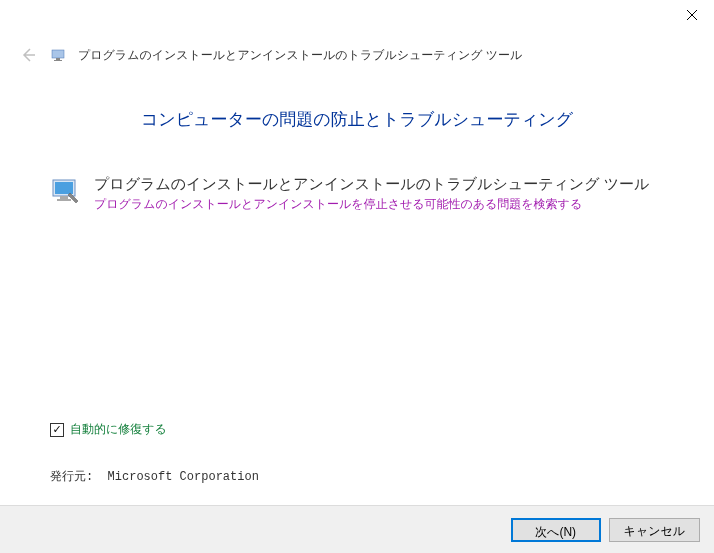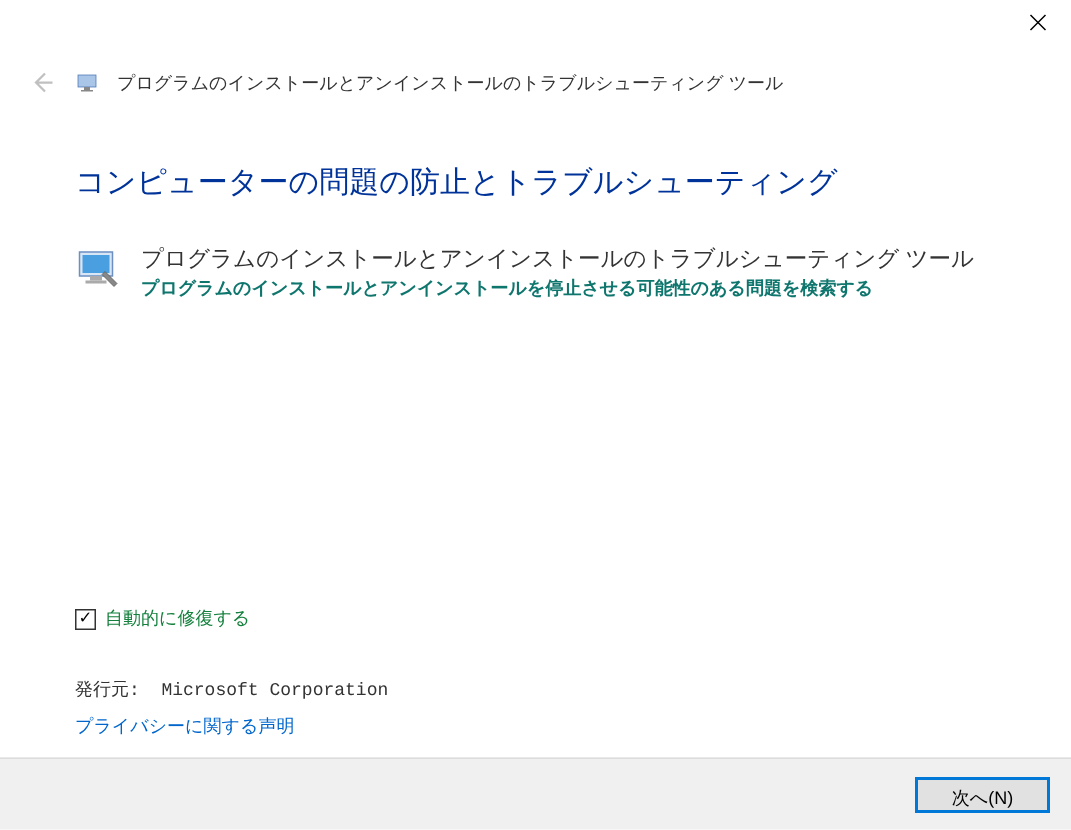--- a/index.html
+++ b/index.html
@@ -53,43 +53,43 @@
       color: #333;
     }
     .content {
       position: absolute;
       top: 108px;
       left: 50px;
       right: 50px;
     }
     .main-heading {
       color: #003399;
-      font-size: 20px;
+      font-size: 17px;
       font-weight: normal;
-      margin-bottom: 28px;
+      margin-bottom: 44px;
+      text-align: center;
     }
     .tool-block {
       display: flex;
       gap: 12px;
       align-items: flex-start;
     }
     .tool-icon {
       width: 32px;
       height: 32px;
       flex-shrink: 0;
     }
     .tool-title {
       font-size: 15px;
       color: #333;
       margin-bottom: 2px;
     }
     .tool-desc {
       font-size: 12px;
-      color: #0f766e;
-      font-weight: bold;
+      color: #a21caf;
     }
     .bottom-block {
       position: absolute;
       bottom: 60px;
       left: 50px;
       right: 50px;
     }
     .checkbox-row {
       display: flex;
       align-items: center;
@@ -198,18 +198,18 @@
 </div>
 
 <div class="bottom-block">
   <div class="checkbox-row">
     <div class="checkbox">✓</div>
     <span class="checkbox-label">自動的に修復する</span>
   </div>
   <div class="publisher">
     <span>発行元:</span>&nbsp;&nbsp;<span>Microsoft Corporation</span>
   </div>
-  <div class="privacy-link">プライバシーに関する声明</div>
 </div>
 
 <div class="footer">
   <button class="btn primary">次へ(N)</button>
+  <button class="btn">キャンセル</button>
 </div>
 
 </body></html>

